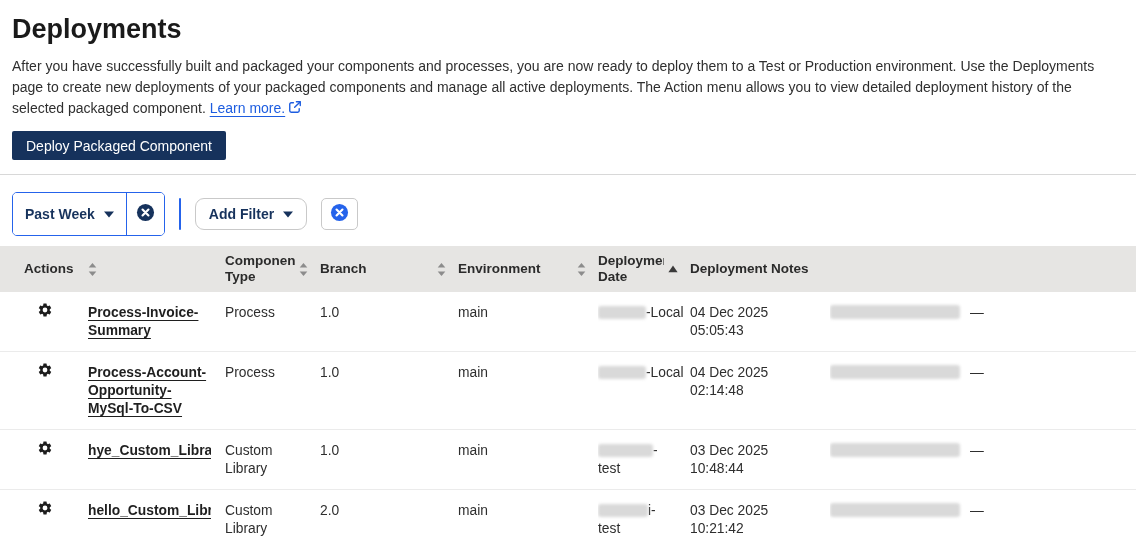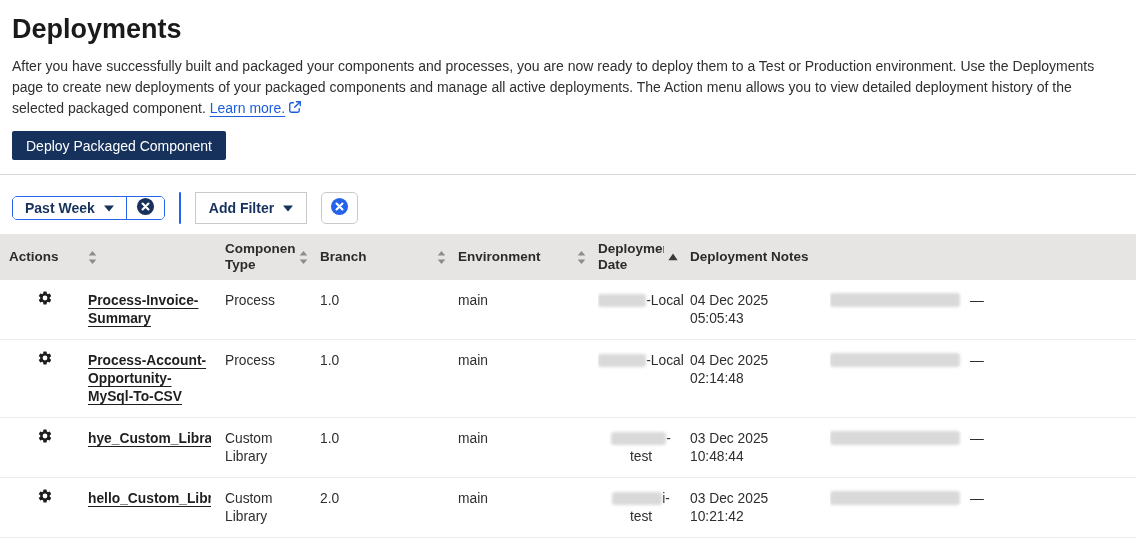--- a/index.html
+++ b/index.html
@@ -18,71 +18,71 @@
   .learn-more{color:var(--link-blue);font-weight:400;text-decoration:underline;text-underline-offset:3px;cursor:pointer;}
   .ext-icon{vertical-align:-1px;margin-left:3px;}
   .deploy-btn{
     margin-top:11px;display:inline-flex;align-items:center;height:29px;padding:0 14px;
     background:var(--navy);color:#fff;border:none;border-radius:2px;
     font-family:"Liberation Sans",sans-serif;font-size:14px;font-weight:400;cursor:pointer;
   }
   .section-divider{margin-top:14px;border:none;border-top:1px solid #d8d8d8;height:0;}
   .filter-bar{display:flex;align-items:center;gap:14px;padding:9px 12px 10px 12px;}
   .filter-group{
-    display:inline-flex;align-items:stretch;height:24px;border:1.5px solid var(--accent-blue);
+    display:inline-flex;align-items:stretch;height:44px;border:1.5px solid var(--accent-blue);
     border-radius:5px;background:#fff;overflow:hidden;justify-content:center;
   }
   .filter-group .filter-label-btn{
     display:flex;align-items:center;gap:9px;padding:0 12px;background:#fff;border:none;cursor:pointer;
     font-family:"Liberation Sans",sans-serif;font-size:14px;font-weight:700;color:var(--navy);
     border-right:1.5px solid var(--accent-blue);
   }
   .filter-group .filter-clear-btn{
     width:37px;display:flex;align-items:center;justify-content:center;background:#fff;border:none;cursor:pointer;
   }
   .vert-divider{width:2px;height:32px;background:var(--accent-blue);border-radius:1px;}
   .add-filter-btn{
     display:inline-flex;align-items:center;gap:9px;height:32px;padding:0 13px;background:#fff;
-    border:1px solid var(--border-gray);border-radius:0;cursor:pointer;
+    border:1px solid var(--border-gray);border-radius:9px;cursor:pointer;
     font-family:"Liberation Sans",sans-serif;font-size:14px;font-weight:700;color:var(--navy);
   }
   .clear-all-btn{
     width:37px;height:32px;display:inline-flex;align-items:center;justify-content:center;
     background:#fff;border:1px solid var(--border-gray);border-radius:5px;cursor:pointer;
   }
   .caret{display:inline-block;color:var(--navy);line-height:0;}
   
   .dep-table{width:1136px;font-size:13.8px;}
   .grid-row{
     display:grid;
     grid-template-columns:88px 137px 95px 138px 140px 92px 140px 140px 1fr;
   }
   .thead{background:var(--header-bg);min-height:45px;align-items:center;}
   .th{
     display:flex;align-items:center;justify-content:space-between;gap:4px;
     padding:7px 12px 7px 0;font-weight:700;font-size:13.5px;line-height:16px;color:#2b2b2b;
   }
   .th .th-label{overflow:hidden;white-space:normal;}
-  .th-actions{padding-left:9px;}
+  .th-actions{padding-left:24px;}
   .th-environment .th-label{white-space:nowrap;}
   .th .sort-ic{flex:0 0 auto;line-height:0;cursor:pointer;}
   .tr{border-bottom:1px solid #ebebeb;align-items:start;background:#fff;}
   .td{padding:12px 14px 11px 0;line-height:18px;color:#2e2e2e;overflow:hidden;}
   .td-actions{padding-left:37px;padding-top:10px;}
   .gear-btn{background:none;border:none;padding:0;cursor:pointer;line-height:0;}
   .name-link{
     color:#1f1f1f;font-weight:600;text-decoration:underline;text-underline-offset:3px;
     cursor:pointer;display:block;overflow:hidden;white-space:normal;
   }
   .redacted{
     display:inline-block;height:13px;background:#d9d9d9;border-radius:3px;
     filter:blur(1.6px);vertical-align:-2px;
   }
   .redacted-user{width:130px;height:14px;}
-  .td-environment{padding-right:6px;text-align:center;}
+  .td-environment{padding-right:6px;}
 </style>
 </head>
 <body>
 
 <div class="page-top">
   <h1 class="page-title">Deployments</h1>
   <p class="page-desc"><span>After you have successfully built and packaged your components and processes, you are now ready to deploy them to a Test or Production environment. Use the Deployments page to create new deployments of your packaged components and manage all active deployments. The Action menu allows you to view detailed deployment history of the selected packaged component.</span>
     <a class="learn-more">Learn more.</a><span class="ext-icon"><svg width="14" height="14" viewBox="0 0 16 16" fill="none" stroke="#1d5de0" stroke-width="1.6" stroke-linecap="round" stroke-linejoin="round">
           <path d="M6.2 3.2H3.6A1.6 1.6 0 0 0 2 4.8v7.6A1.6 1.6 0 0 0 3.6 14h7.6a1.6 1.6 0 0 0 1.6-1.6V9.8"></path>
           <path d="M9.6 2H14v4.4"></path>

